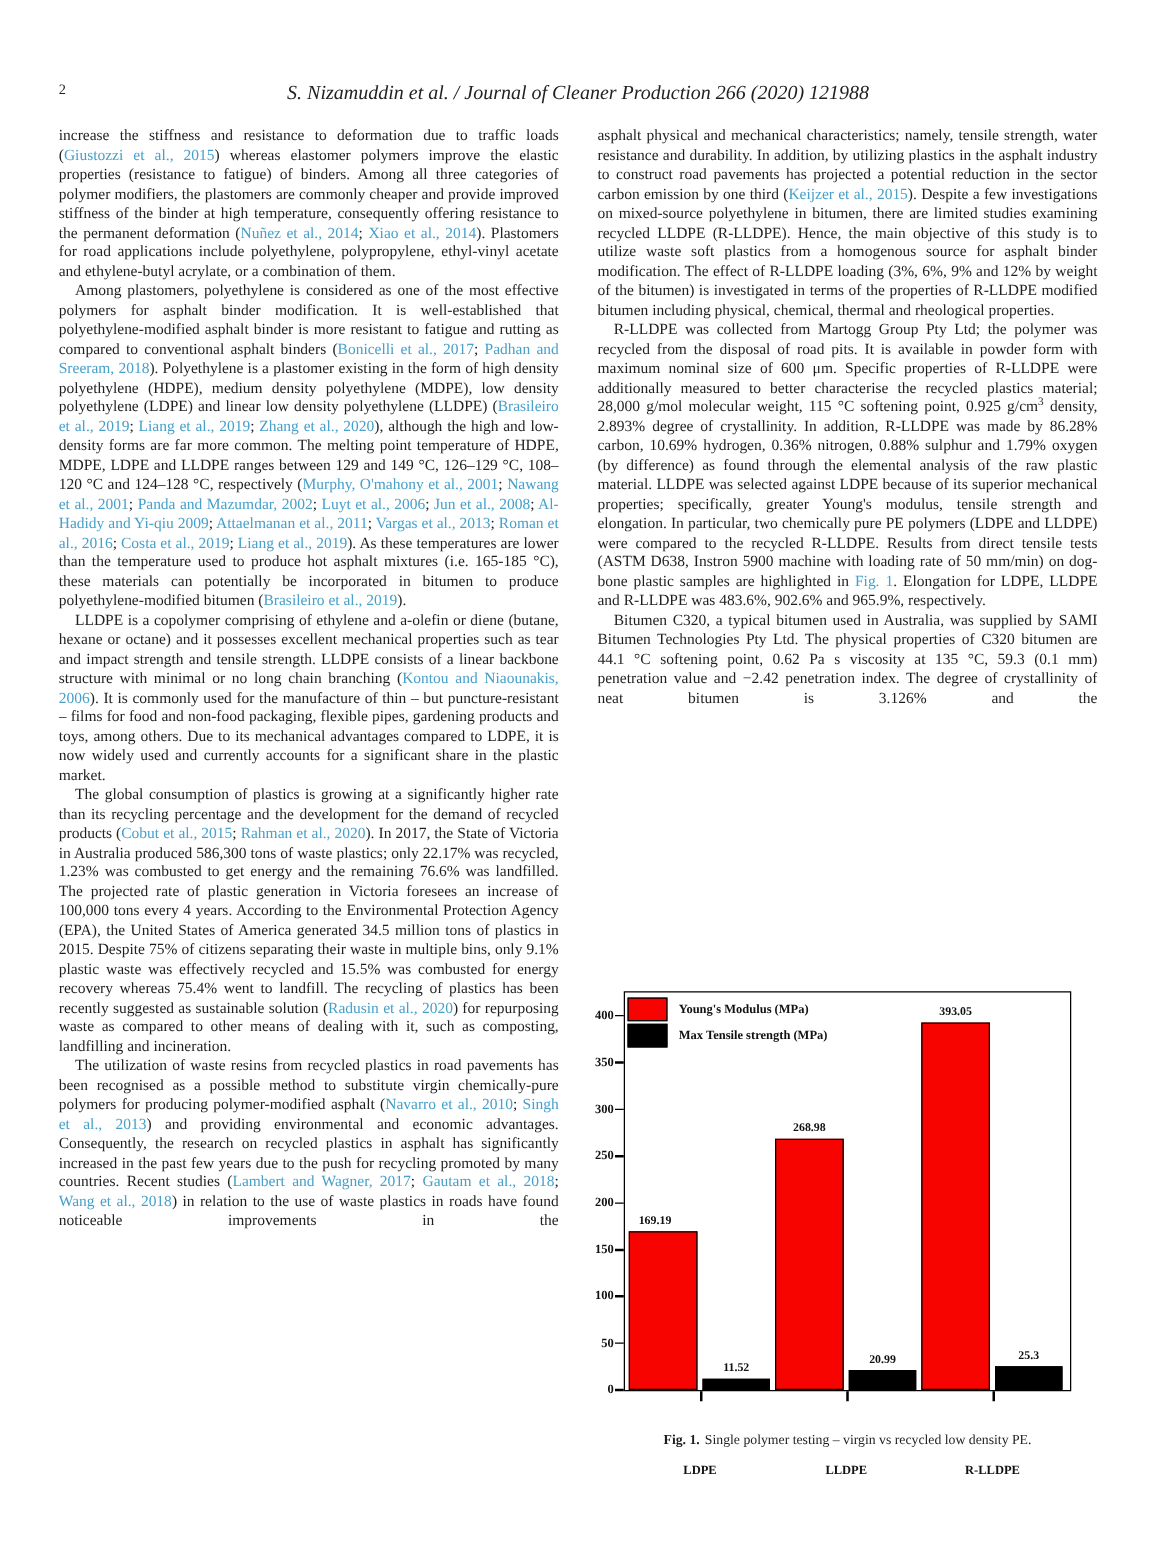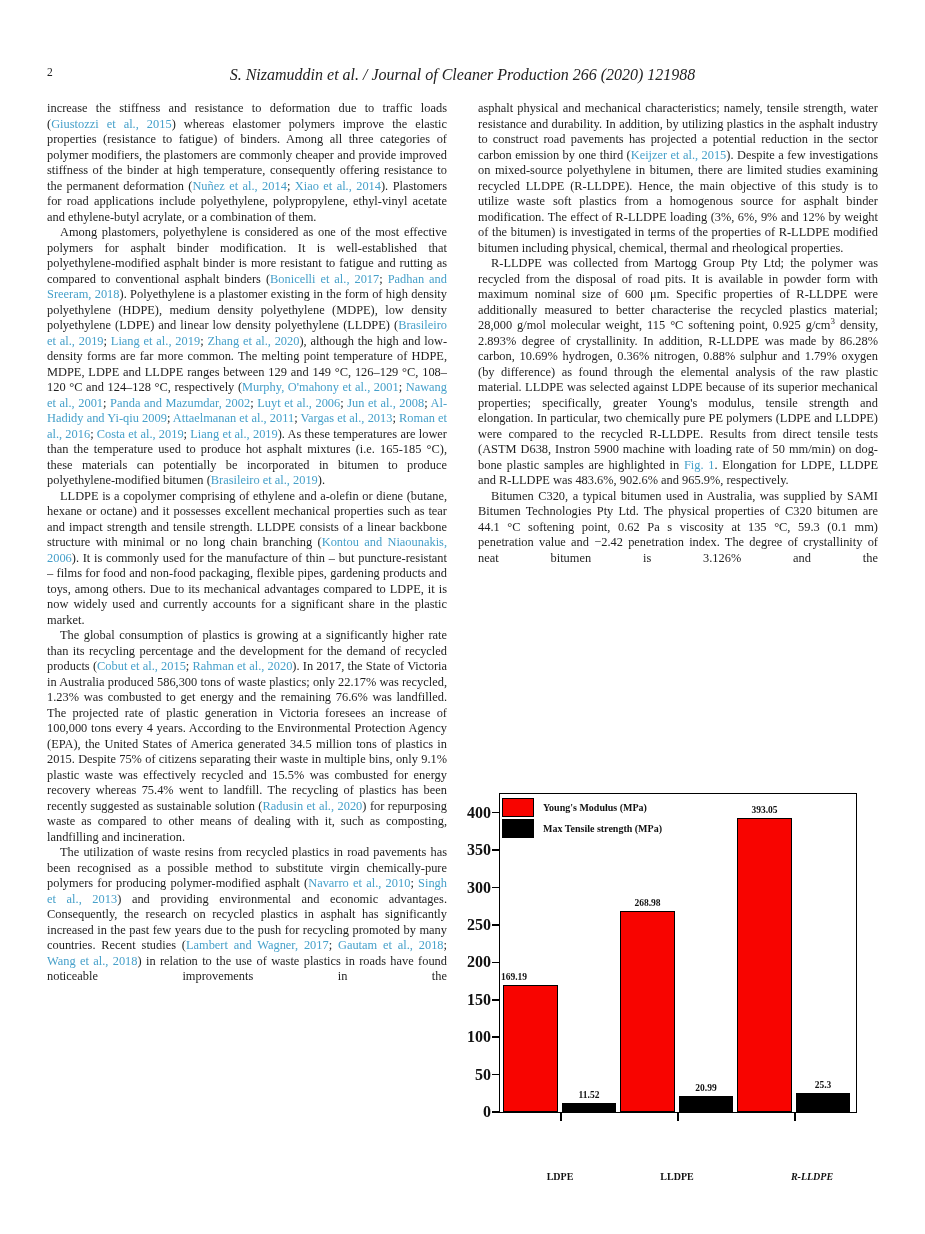--- a/index.html
+++ b/index.html
@@ -26,21 +26,21 @@
   
   .figure{position:absolute;left:478px;top:793px;width:400px;}
   .chart-wrap{position:relative;height:344px;}
   .plot{position:absolute;left:21px;top:0;width:356px;height:318px;
     border:1.5px solid #000;background:#fff;}
   .bar{position:absolute;bottom:0;box-sizing:border-box;border:1px solid #000;}
   .bar-label{position:absolute;transform:translateX(-50%);
     font-size:9.5px;font-weight:bold;white-space:nowrap;color:#111;}
   .ytick{position:absolute;left:-8px;width:7px;height:1.5px;background:#000;}
   .ytick-label{position:absolute;right:calc(100% + 9px);transform:translateY(-50%);
-    font-size:16px;font-weight:bold;white-space:nowrap;color:#111;}
+    font-size:10px;font-weight:bold;white-space:nowrap;color:#111;}
   .xtick{position:absolute;bottom:-9px;width:1.5px;height:8px;background:#000;}
   .xtick-label{position:absolute;top:calc(100% + 11px);transform:translateX(-50%);
     font-size:10px;font-weight:bold;white-space:nowrap;color:#111;margin-top:48px;}
   .legend{position:absolute;left:2px;top:3px;}
   .legend-row{display:flex;align-items:center;height:21px;}
   .legend-swatch{width:32px;height:19px;border:1px solid #000;box-sizing:border-box;flex:0 0 auto;}
   .legend-label{margin-left:9px;font-size:10px;font-weight:bold;white-space:nowrap;color:#111;}
   .caption{margin-top:9px;text-align:center;font-size:11px;color:#1e1e1e;}
   .caption b{margin-right:4px;}
   sup{font-size:9px;line-height:0;}
@@ -92,34 +92,35 @@
           <div class="ytick-label" style="top: 168.353px;">200</div>
           <div class="ytick" style="top: 130.191px;"></div>
           <div class="ytick-label" style="top: 130.941px;">250</div>
           <div class="ytick" style="top: 92.7794px;"></div>
           <div class="ytick-label" style="top: 93.5294px;">300</div>
           <div class="ytick" style="top: 55.3676px;"></div>
           <div class="ytick-label" style="top: 56.1176px;">350</div>
           <div class="ytick" style="top: 17.9559px;"></div>
           <div class="ytick-label" style="top: 18.7059px;">400</div>
           <div class="bar" style="left: 3px; width: 55px; height: 126.594px; background: rgb(248, 4, 0);"></div>
-          <div class="bar-label" style="left: 14px; bottom: 129.594px;">169.19</div>
+          <div class="bar-label" style="left: 24px; bottom: 129.594px;">169.19</div>
           <div class="bar" style="left: 62px; width: 54px; height: 8.61967px; background: rgb(0, 0, 0);"></div>
           <div class="bar-label" style="left: 89px; bottom: 11.6197px;">11.52</div>
           <div class="xtick" style="left: 60px;"></div>
           <div class="xtick-label" style="left: 60px;">LDPE</div>
           <div class="bar" style="left: 120px; width: 55px; height: 201.26px; background: rgb(248, 4, 0);"></div>
           <div class="bar-label" style="left: 147.5px; bottom: 204.26px;">268.98</div>
           <div class="bar" style="left: 179px; width: 54px; height: 15.7055px; background: rgb(0, 0, 0);"></div>
           <div class="bar-label" style="left: 206px; bottom: 18.7055px;">20.99</div>
           <div class="xtick" style="left: 177px;"></div>
           <div class="xtick-label" style="left: 177px;">LLDPE</div>
           <div class="bar" style="left: 237px; width: 55px; height: 294.094px; background: rgb(248, 4, 0);"></div>
           <div class="bar-label" style="left: 264.5px; bottom: 297.094px;">393.05</div>
           <div class="bar" style="left: 296px; width: 54px; height: 18.9304px; background: rgb(0, 0, 0);"></div>
           <div class="bar-label" style="left: 323px; bottom: 21.9304px;">25.3</div>
           <div class="xtick" style="left: 294px;"></div>
-          <div class="xtick-label" style="left: 312px; font-style: italic;">R-LLDPE</div>
+          <div class="xtick-label" style="left: 294px;">R-LLDPE</div>
         </div>
     </div>
+    <div class="caption"><b>Fig. 1.</b><span>Single polymer testing – virgin vs recycled low density PE.</span></div>
   </div>
 
 </div>
 
 </body></html>

